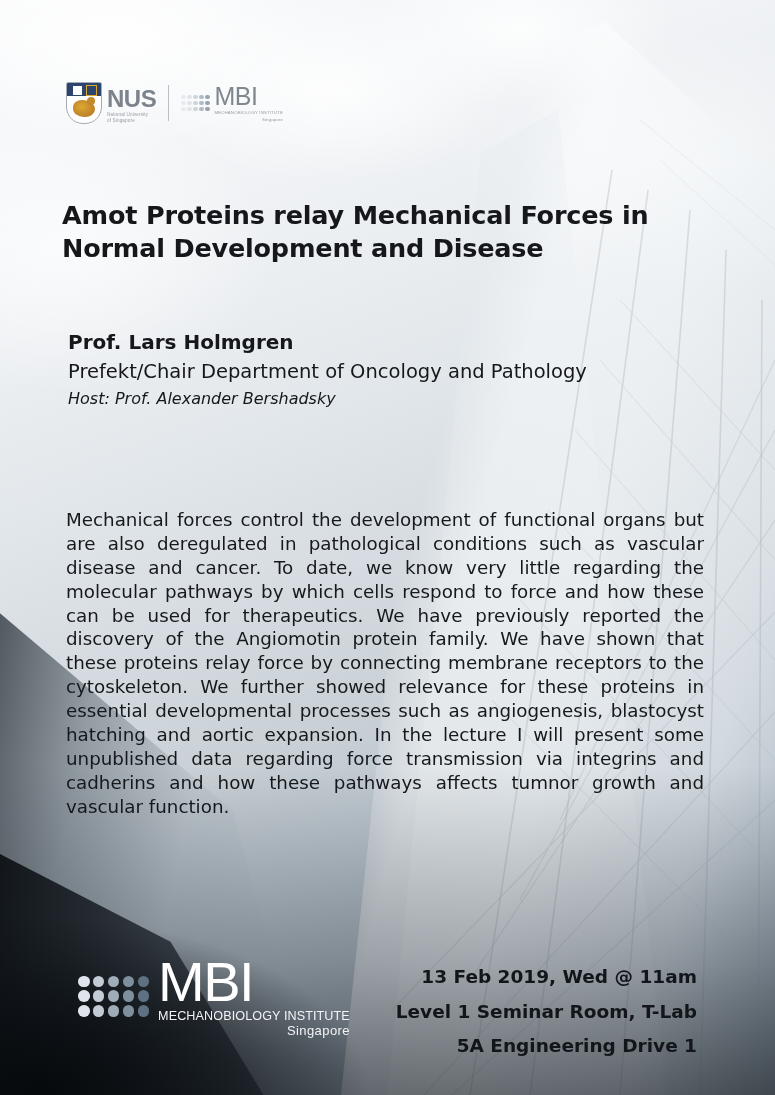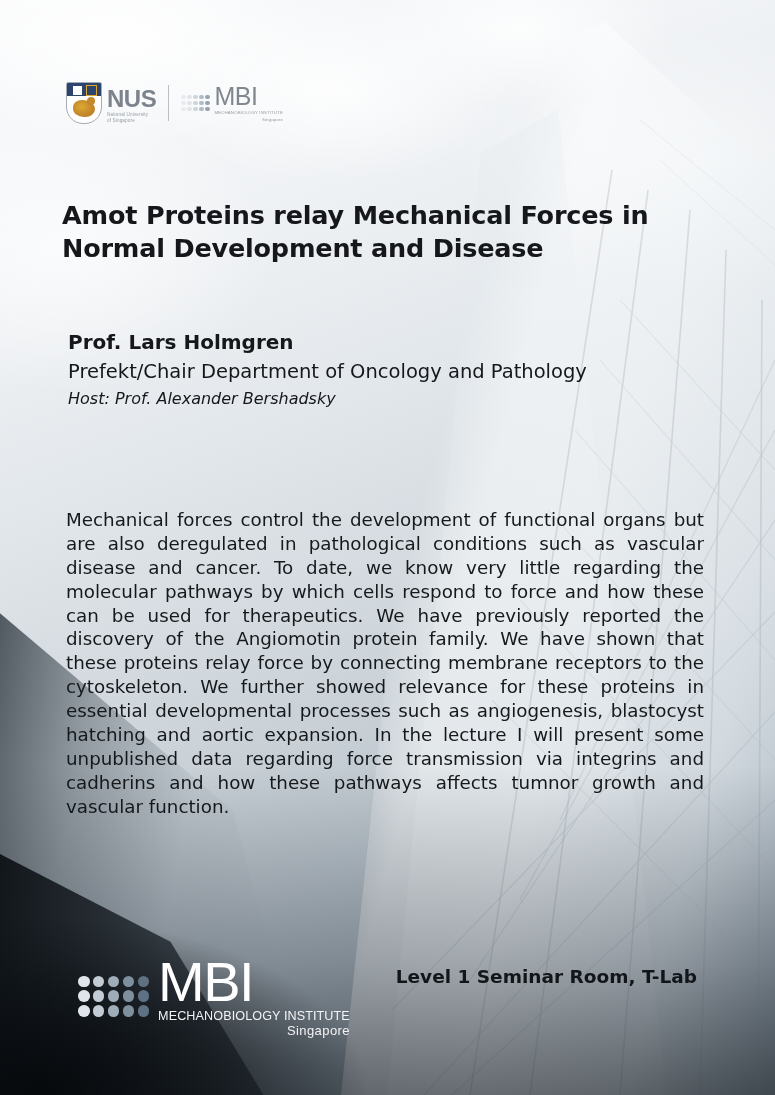--- a/index.html
+++ b/index.html
@@ -323,16 +323,18 @@
         <i style="background:#5e7183"></i>
     </div>
     <div class="mbi-word-lg">
       <div class="big">MBI</div>
       <div class="small">MECHANOBIOLOGY INSTITUTE</div>
       <div class="small sg">Singapore</div>
     </div>
   </div>
 
   <div class="event">
+    <div>13 Feb 2019, Wed @ 11am</div>
     <div>Level 1 Seminar Room, T-Lab</div>
+    <div>5A Engineering Drive 1</div>
   </div>
 
 </div>
 
 </body></html>

